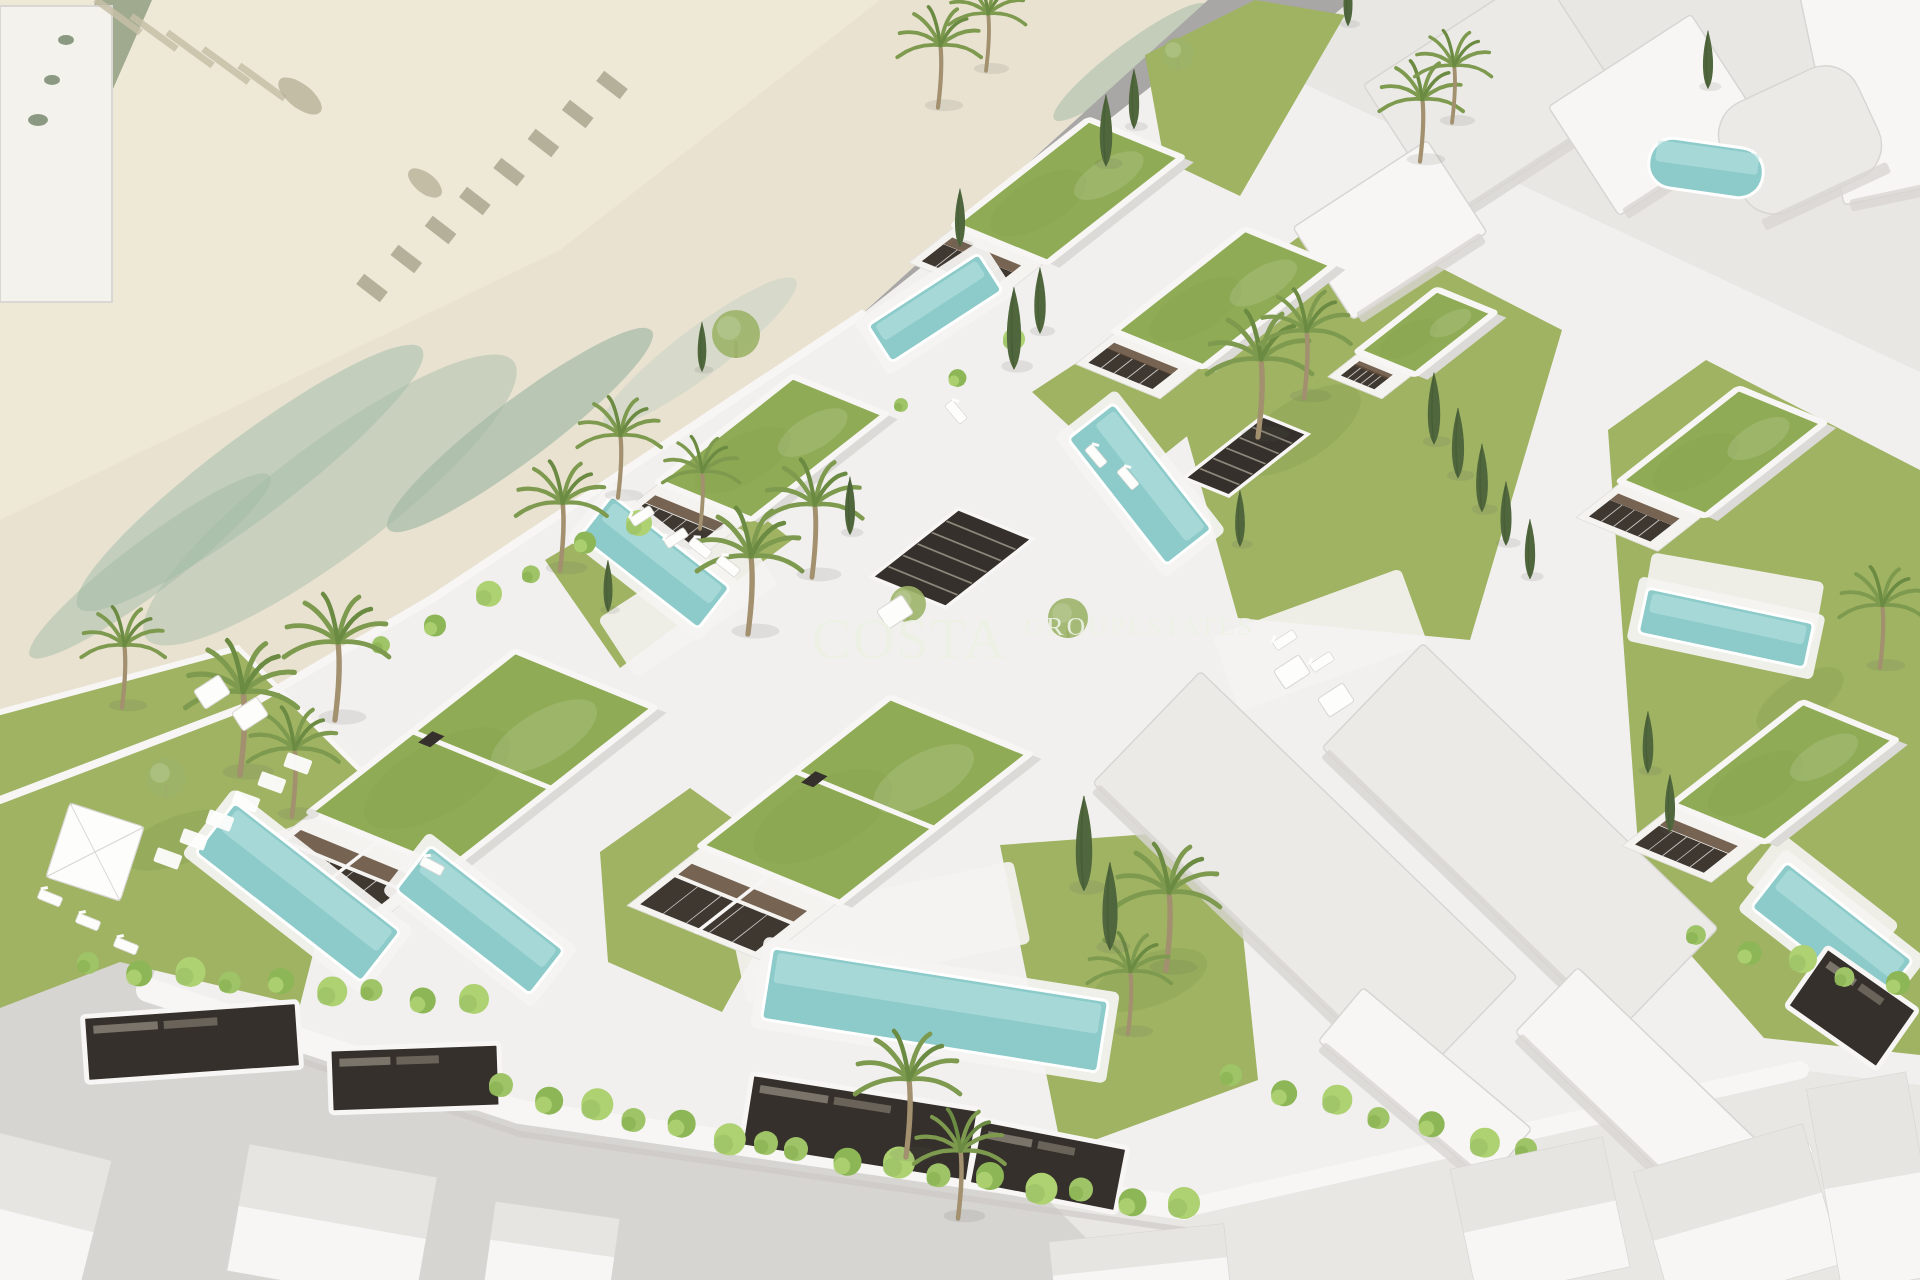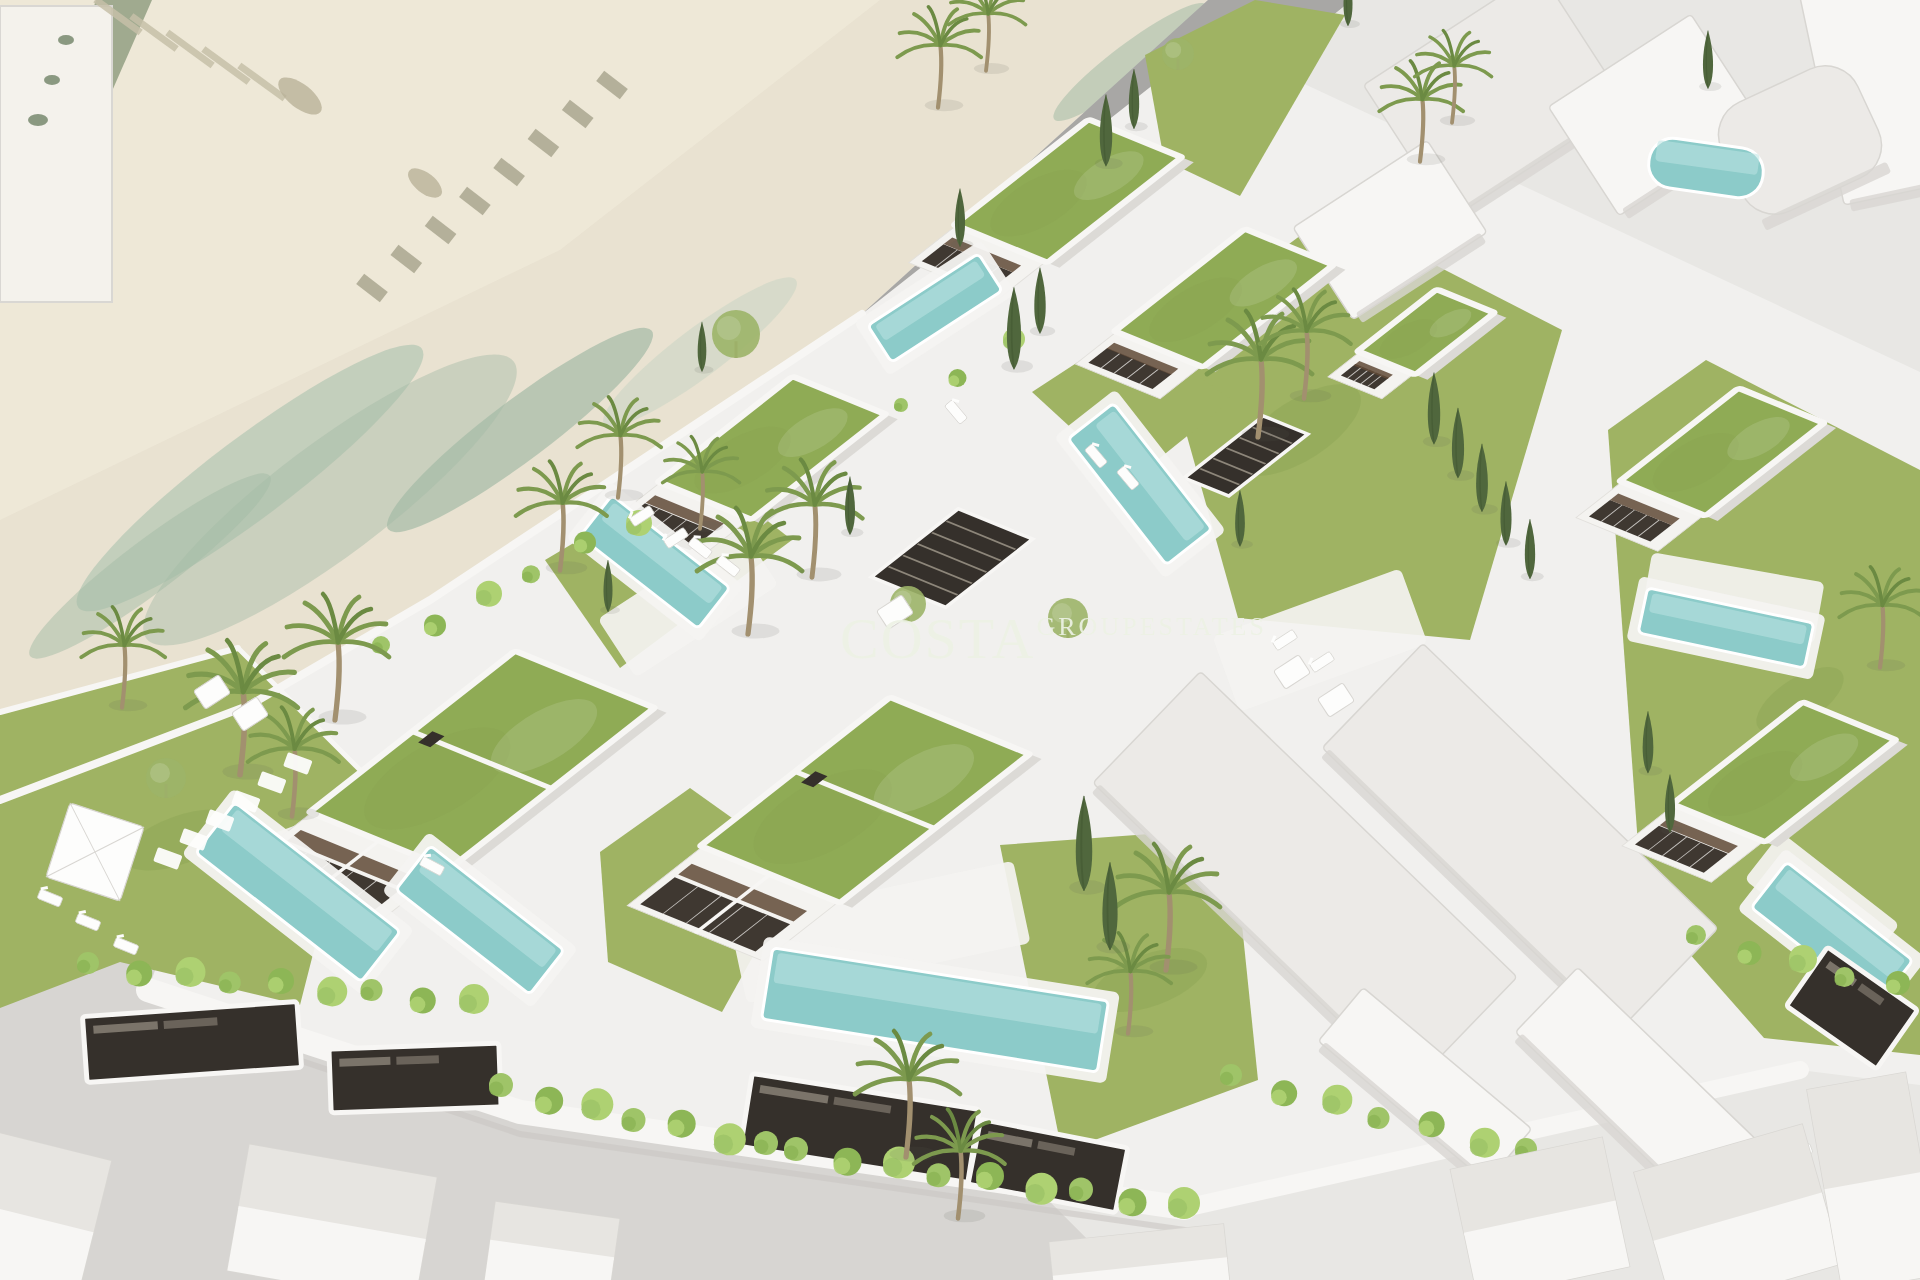--- a/index.html
+++ b/index.html
@@ -2,28 +2,28 @@
 <html style="--base: #dddbd8; --sand: #e9e2d1; --sandLight: #f2ecdc; --sandRow: #c6bfa8; --sandRowDark: #a9a68f; --leftStrip: #97a387; --stripSpot: #6f8266; --blotch: #b9b198; --foam1: #bccbb9; --foam2: #a4bba6; --foam3: #cbd6c5; --roadUpper: #a8a7a5; --roadStripe: #b6b5b3; --roadLower: #d7d5d2; --rightGround: #e8e7e4; --platform: #f1f0ee; --wall: #f7f6f4; --wallShadow: #c9c7c3; --lawn: #9fb363; --lawnDark: #87a14f; --roof: #8fab55; --pool: #8ccbc9; --poolHi: #bce4e1; --poolDeck: #f4f3f1; --facade: #f4f3f0; --facadeEdge: #e2e0dc; --side: #dcdad6; --window: #3f3831; --wood: #5f4936; --massing: #eceae7; --massingSide: #d8d6d2; --garage: #35302b; --slat: #8d867a; --houseBase: #f0eeec; --houseRoofA: #e7e5e1; --houseRoofB: #f7f6f4; --houseEdge: #d9d7d3; --bushA: #9fc468; --bushB: #8db656; --bushC: #aed172; --palm: #7d9a4e; --palmDark: #6b8a42; --trunk: #a2906f; --cypress: #50673d; --treeRound: #9cb468; --white: #fdfdfc; --furnitureEdge: #d8d6d2; --watermark: #edf2e5; --topLeftRoof: #f4f2ec;"><head>
 <meta charset="utf-8">
 <style>
   html,body{margin:0;padding:0;}
   body{
     width:1920px;height:1280px;position:relative;overflow:hidden;
     background:#dddbd8;font-family:"Liberation Sans",sans-serif;
   }
   #scene{position:absolute;left:0;top:0;display:block;}
   .watermark{
-    position:absolute;left:840px;top:610px;
+    position:absolute;left:812px;top:610px;
     display:flex;align-items:flex-start;
     color:var(--watermark,#edf2e5);opacity:.92;
     font-family:"Liberation Serif",serif;
     pointer-events:none;white-space:nowrap;
   }
   .wm-costa{font-size:58px;line-height:1;letter-spacing:2px;font-weight:400;}
-  .wm-col{display:flex;flex-direction:row;margin-left:1px;margin-top:5px;
+  .wm-col{display:flex;flex-direction:row;margin-left:17px;margin-top:5px;
     font-size:26px;letter-spacing:3px;line-height:.92;font-weight:400;}
 </style>
 </head>
 <body>
 
 <svg id="scene" width="1920" height="1280" viewBox="0 0 1920 1280">
   <defs>
     <g id="sym-palm">
       <ellipse cx="5" cy="6" rx="16" ry="5" style="fill:#5b5b52;opacity:.12"></ellipse>
       <path d="M0,8 C2,-8 4,-26 2,-44" style="stroke:var(--trunk);stroke-width:3.5;fill:none;stroke-linecap:round"></path>

